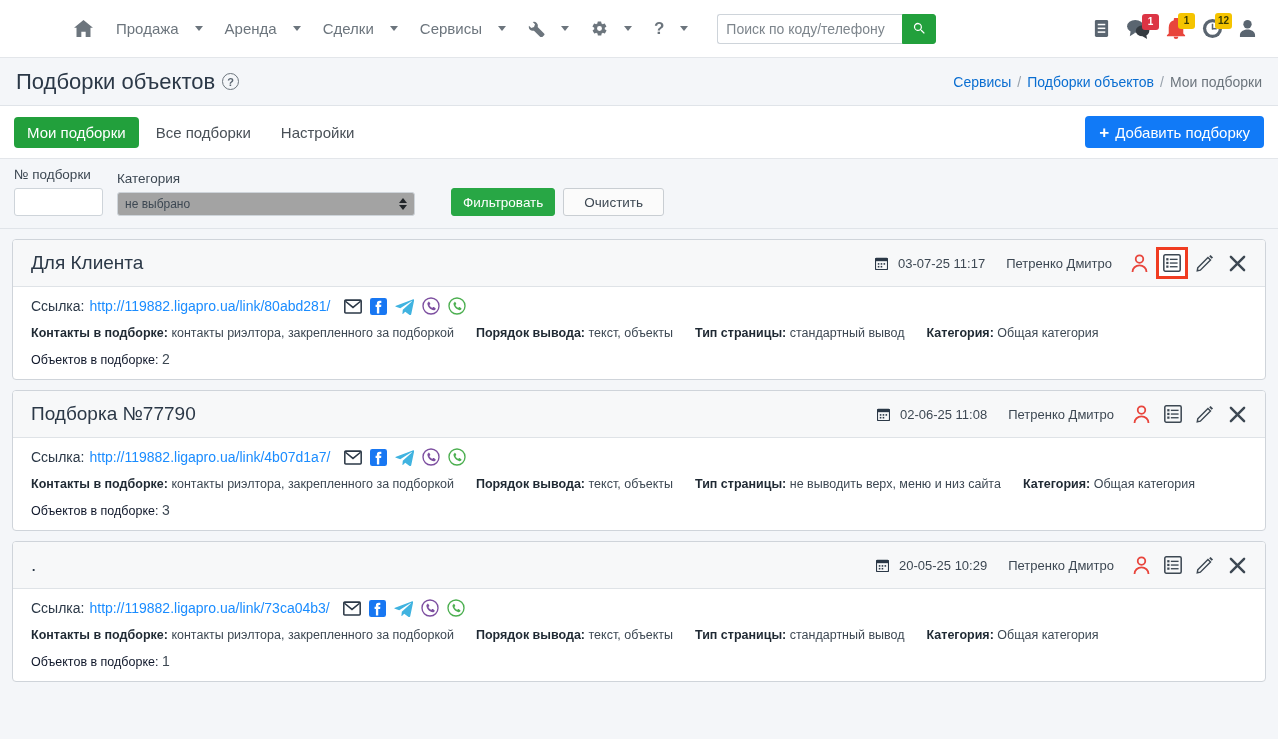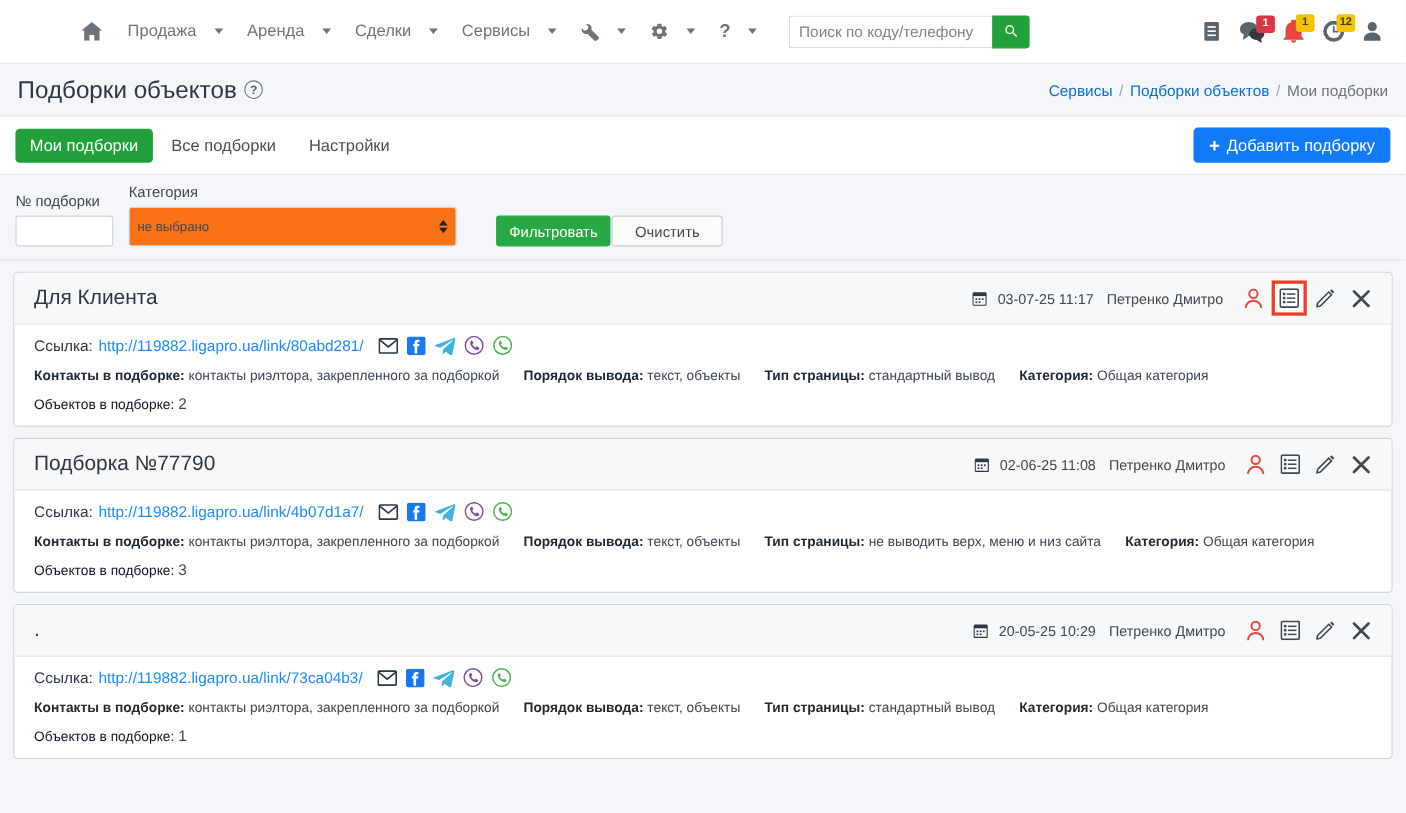--- a/index.html
+++ b/index.html
@@ -114,31 +114,31 @@
   .flabel { font-size:13.5px; color:#3d4853; margin-bottom:6px; font-weight:400;}
   .finput {
     height:28px; border:1px solid #ced4da; border-radius:3px;
     background:#fff; padding:0 7px; font-size:13px;
     font-family:"Liberation Sans",sans-serif; outline:none; color:#495057;
   }
   .fnum { width:89px; }
   .fphrase { width:302px; }
   .fselwrap { width:298px; position:relative; }
   .fsel {
-    width:100%; height:36px; border:1px solid #ced4da; border-radius:3px;
-    background:#f97316; padding:0 24px 0 7px; font-size:12px; color:#3d4853;
+    width:100%; height:24px; border:1px solid #ced4da; border-radius:3px;
+    background:#a3a3a3; padding:0 24px 0 7px; font-size:12px; color:#3d4853;
     display:flex; align-items:center; cursor:pointer;
   }
   .fsel-arrows {
     position:absolute; right:8px; top:50%; transform:translateY(-50%);
     display:flex; flex-direction:column; gap:2px; pointer-events:none;
   }
   .ar-up {width:0;height:0;border-left:4px solid transparent;border-right:4px solid transparent;border-bottom:5px solid #212529;}
   .ar-dn {width:0;height:0;border-left:4px solid transparent;border-right:4px solid transparent;border-top:5px solid #212529;}
-  .fbtns { display:flex; gap:1px; align-items:flex-start; margin-left:22px; margin-bottom:0; }
+  .fbtns { display:flex; gap:8px; align-items:flex-start; margin-left:22px; margin-bottom:0; }
   .btn-filter {
     background:#28a745; color:#fff; border:1px solid #28a745; border-radius:3px;
     height:28px; padding:0 11px; font-size:13.5px; cursor:pointer;
     font-family:"Liberation Sans",sans-serif;
   }
   .btn-clear {
     background:#fbfbfb; color:#3d4853; border:1px solid #c9ced3; border-radius:3px;
     height:28px; padding:0 20px; font-size:13.5px; cursor:pointer;
     font-family:"Liberation Sans",sans-serif;
   }
@@ -157,21 +157,21 @@
     border-bottom:1px solid #dfe3e7;
     min-height:47px;
     display:flex; align-items:center;
     padding:0 12px 0 18px;
     justify-content:flex-end;
   }
   .card-title { font-size:19px; color:#2b3847; font-weight:400; }
   .head-right { margin-left:auto; display:flex; align-items:center; gap:0; }
   .hdate {
     display:flex; align-items:center; gap:10px;
-    font-size:13px; color:#3d4853; margin-right:12px; white-space:nowrap;
+    font-size:13px; color:#3d4853; margin-right:21px; white-space:nowrap;
   }
   .hauthor { font-size:13px; color:#3d4853; margin-right:11px; white-space:nowrap; }
   .act {
     width:30px; height:30px; display:flex; align-items:center; justify-content:center;
     cursor:pointer; margin:0 1px;
   }
   .act.highlight {
     border:3px solid #f03c21;
     width:32px; height:32px;
     background:#fff;

